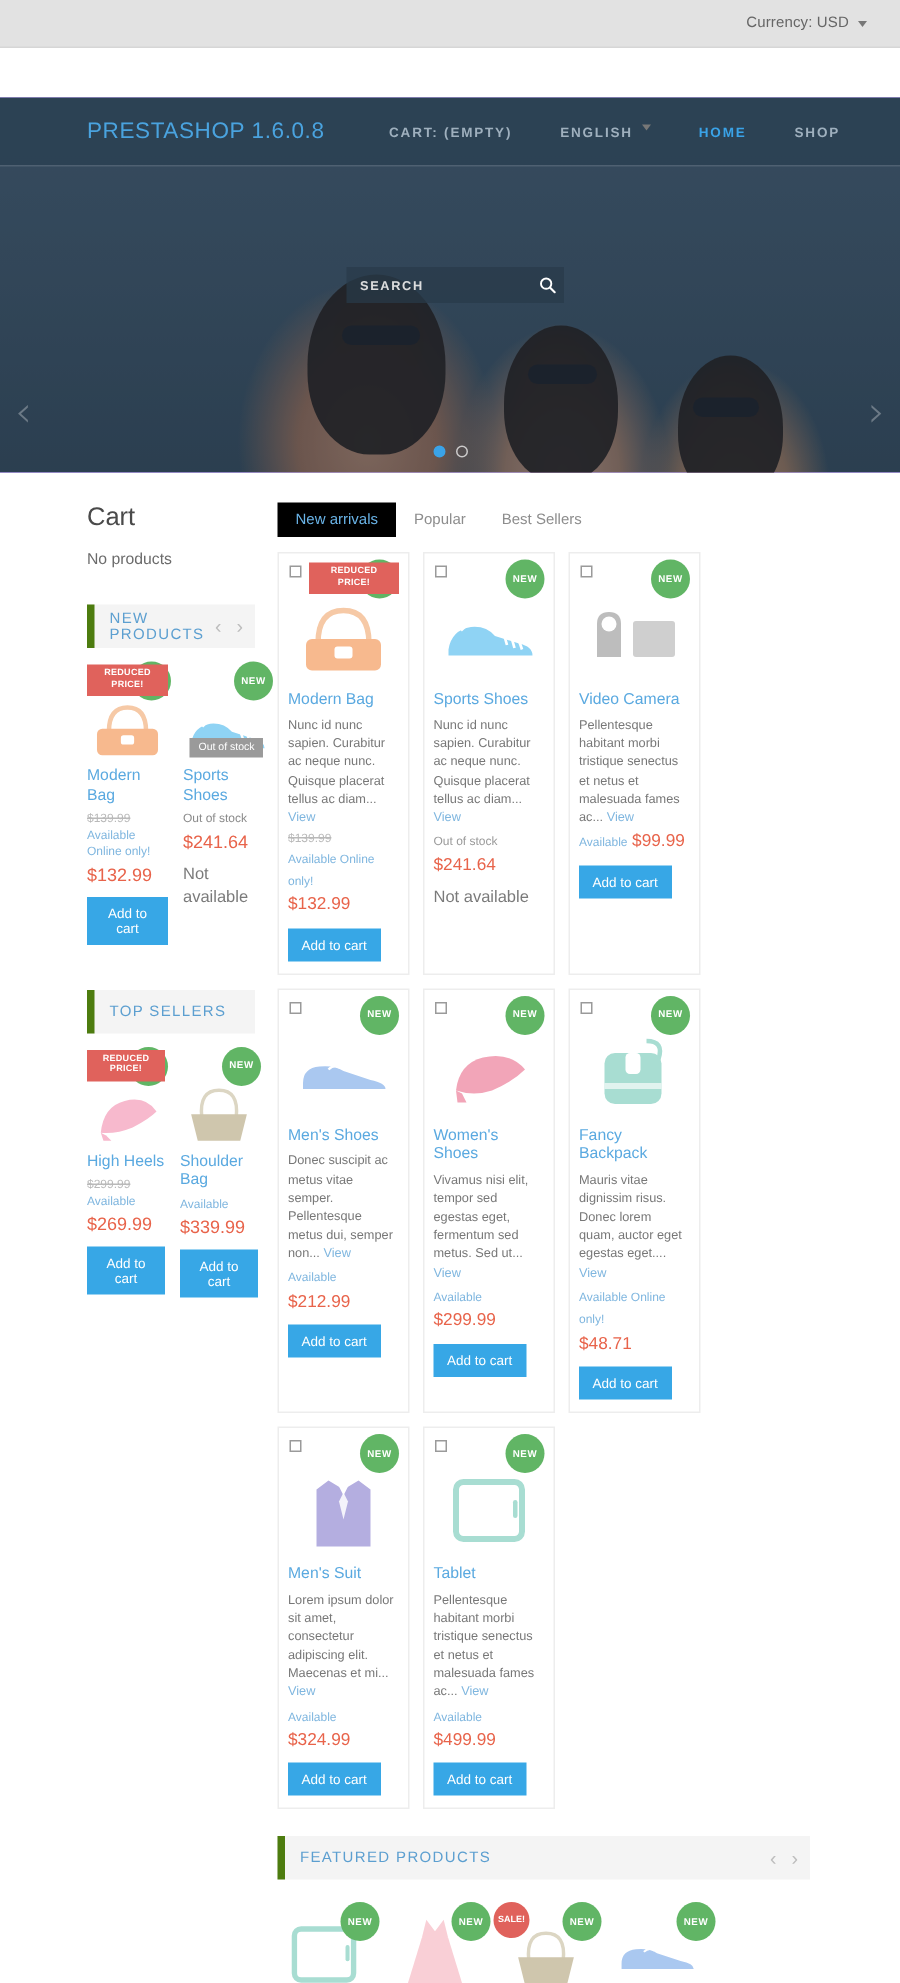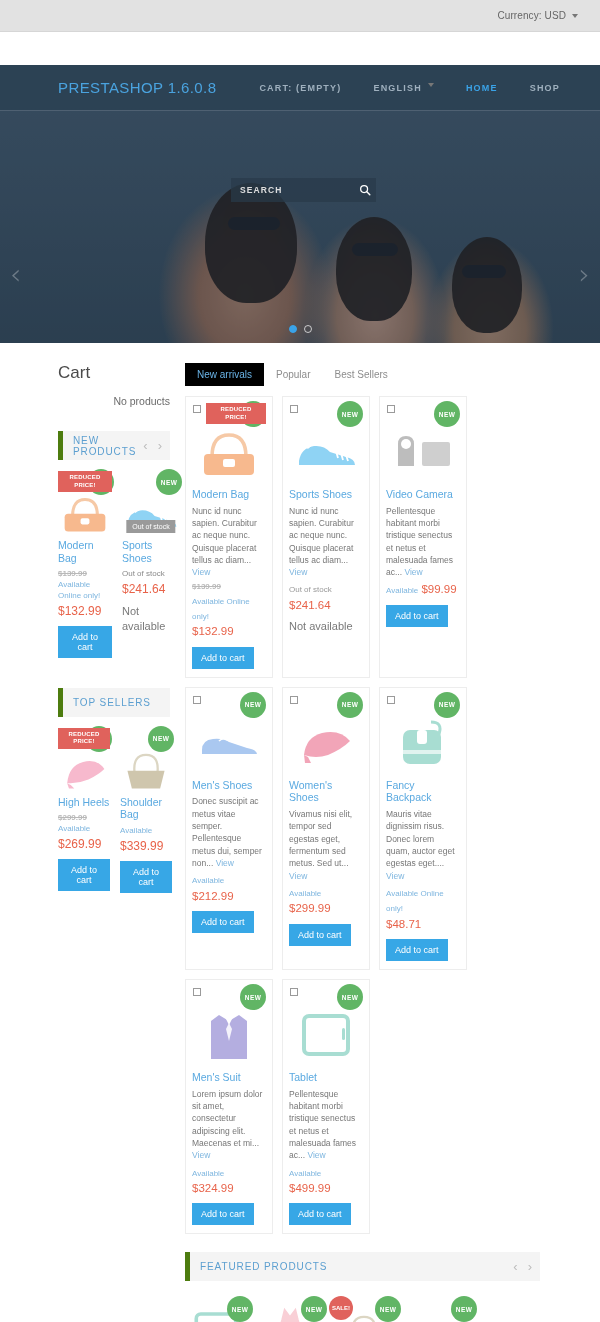--- a/index.html
+++ b/index.html
@@ -26,21 +26,21 @@
   .caret-dn {
     width:0;height:0;border-left:3px solid transparent;border-right:3px solid transparent;
     border-top:4px solid #777; display:inline-block; margin-left:2px;
   }
 
   
   .whitegap { height:33px; background:#fff; }
 
   
   .hero {
-    position:relative; height:278px; overflow:hidden;
+    position:relative; height:250px; overflow:hidden;
     background:#8b5cf6;
   }
   .hero-photo{
     position:absolute; inset:0;
     background:
       radial-gradient(ellipse 120px 150px at 245px 230px, #c48a6a 0%, #a87052 38%, rgba(60,86,107,0) 72%),
       radial-gradient(ellipse 95px 130px at 375px 250px, #d8a184 0%, #b07f62 40%, rgba(60,86,107,0) 75%),
       radial-gradient(ellipse 85px 120px at 490px 265px, #c9946f 0%, #a97a58 42%, rgba(60,86,107,0) 75%),
       radial-gradient(ellipse 46px 60px at 252px 165px, #8a6048 0%, #6d4c39 50%, rgba(60,86,107,0) 80%),
       radial-gradient(ellipse 38px 48px at 372px 190px, #9a7257 0%, #74553f 55%, rgba(60,86,107,0) 82%),
@@ -99,39 +99,39 @@
   .dot { width:8px;height:8px;border-radius:50%; border:1px solid rgba(255,255,255,.7); cursor:pointer; }
   .dot.on { background:#3aa3e8; border-color:#3aa3e8; }
 
   
   .content { display:flex; padding:20px 0 0 0; background:#fff; }
   .sidebar { width:170px; padding-left:58px; padding-top:0; }
   .main { flex:1; padding-left:15px; padding-right:60px; }
 
   
   .cart-title { font-size:17px; color:#4a4a4a; font-weight:400; margin-bottom:12px; }
-  .cart-empty { font-size:10.5px; color:#6b6b6b; margin-bottom:24px;text-align:right; }
+  .cart-empty { font-size:10.5px; color:#6b6b6b; margin-bottom:24px; }
 
   
   .blk-head {
     background:#f4f4f4; border-left:5px solid #4d7c0f; height:29px;
     display:flex; align-items:center; padding-left:10px; margin-bottom:9px;
   }
   .blk-head h3 {
     font-size:10px; color:#5c9fd0; font-weight:400; letter-spacing:.9px; text-transform:uppercase;
   }
   .blk-nav { margin-left:auto; margin-right:8px; display:flex; gap:10px; color:#bdbdbd; font-size:13px; }
   .blk-nav span{cursor:pointer;}
 
   .mini-grid { display:flex; gap:10px; }
   .mini-item { width:65px; position:relative; }
   .mini-thumb { height:66px; position:relative; display:flex; align-items:flex-end; justify-content:center; }
   .mini-name { font-size:10.5px; color:#5aa9e0; margin-top:4px; line-height:1.2; }
   .mini-meta { margin-top:5px; line-height:1.35; }
-  .old-price { font-size:8px; color:#b9b9b9; text-decoration:line-through; display:block;font-weight:bold; }
+  .old-price { font-size:8px; color:#b9b9b9; text-decoration:line-through; display:block; }
   .avail { font-size:8px; color:#7fb6df; display:block; }
   .price { font-size:12px; color:#e8634a; display:block; margin-top:1px; }
   .oos-txt { font-size:8px; color:#e8634a; display:block; }
   .not-avail { font-size:11px; color:#7a7a7a; margin-top:7px; display:block; }
   .btn-cart {
     display:inline-block; background:#37a7e6; color:#fff; border:0; cursor:pointer;
     font-size:9px; padding:6px 9px; margin-top:7px; font-family:"Liberation Sans",sans-serif;
   }
 
   .badge-new {

